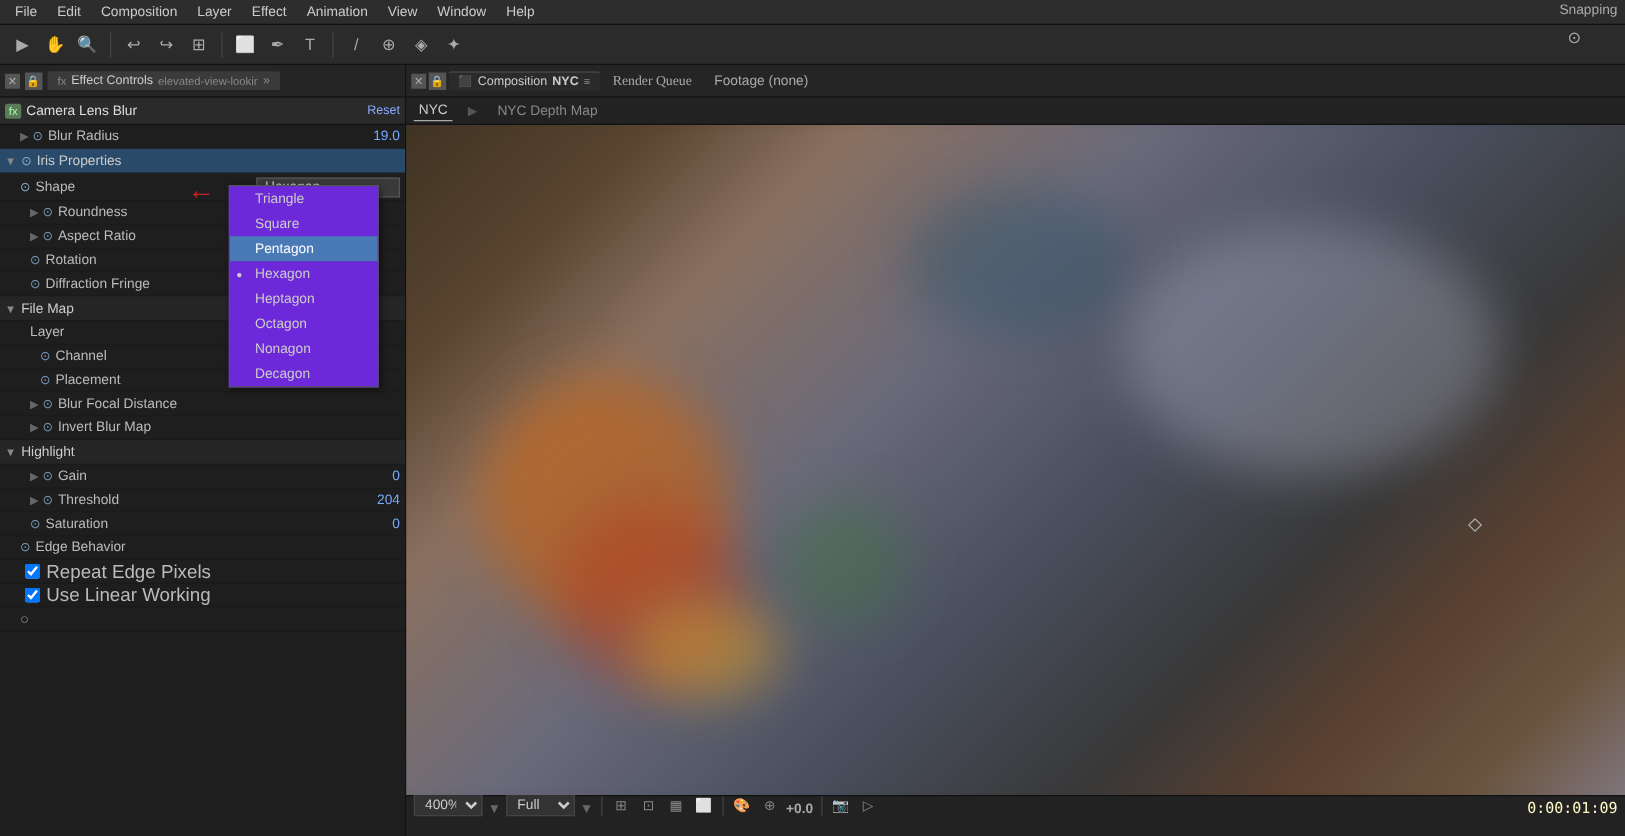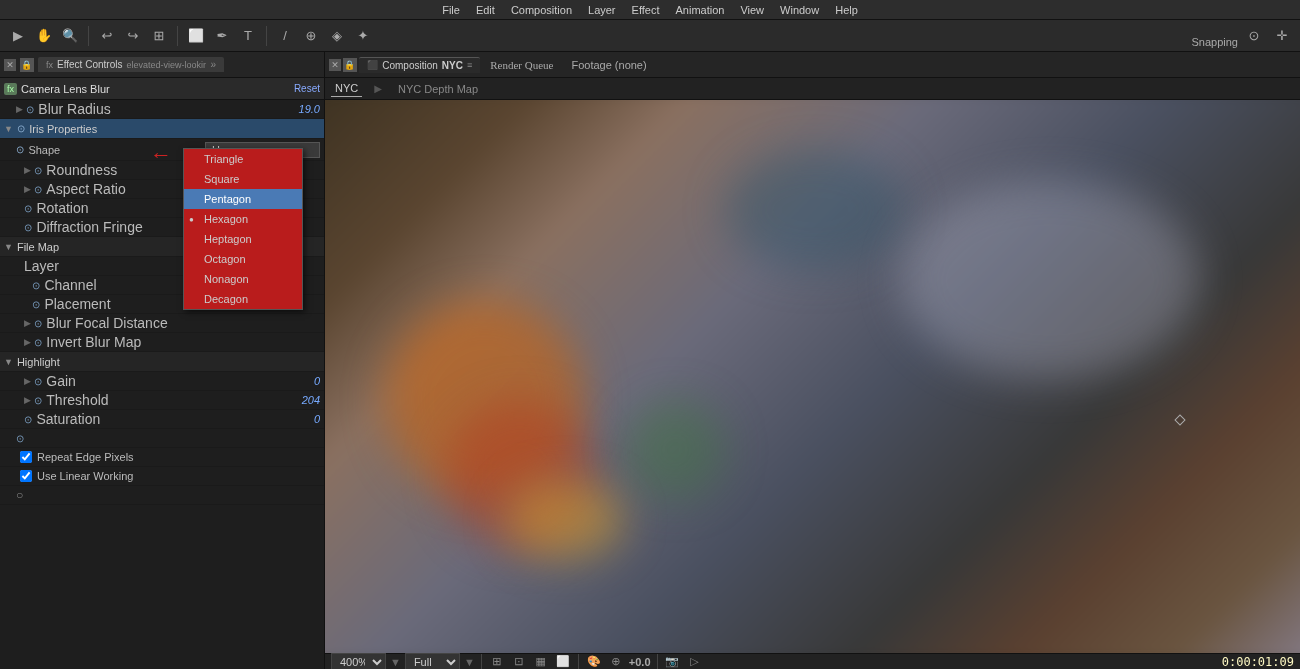--- a/index.html
+++ b/index.html
@@ -6,21 +6,20 @@
     body { width: 1300px; height: 669px; background: #1a1a1a; font-family: Arial, sans-serif; font-size: 11px; color: #cccccc; overflow: hidden; }
 
     
     .menubar {
       height: 20px;
       background: #2d2d2d;
       display: flex;
       align-items: center;
       padding: 0 4px;
       border-bottom: 1px solid #111;
-      justify-content: center;
     }
     .menubar span {
       padding: 0 8px;
       color: #cccccc;
       font-size: 11px;
       cursor: pointer;
     }
 
     
     .toolbar {
@@ -37,24 +36,25 @@
       background: transparent;
       border: none;
       color: #aaa;
       cursor: pointer;
       display: flex; align-items: center; justify-content: center;
       font-size: 13px;
       border-radius: 2px;
     }
     .toolbar-sep { width: 1px; height: 20px; background: #444; margin: 0 4px; }
     .snapping-area {
-      display: flex; align-items: flex-end; gap: 4px;
+      display: flex; align-items: flex-start; gap: 4px;
       margin-left: auto;
       color: #aaa;
       font-size: 11px;
+      flex-direction: column;
     }
 
     
     .main-layout {
       display: flex;
       height: calc(669px - 52px);
     }
 
     
     .left-panel {
@@ -163,22 +163,22 @@
     .prop-row {
       display: flex;
       align-items: center;
       height: 19px;
       padding: 0 4px 0 16px;
       border-bottom: 1px solid #1a1a1a;
       background: #1e1e1e;
     }
     .prop-row .prop-toggle { color: #666; margin-right: 3px; font-size: 9px; cursor: pointer; }
     .prop-row .prop-icon { color: #7799bb; font-size: 10px; margin-right: 4px; }
-    .prop-row .prop-label { flex: 1; font-size: 14px; color: #bbb; }
-    .prop-row .prop-value { font-size: 11px; color: #77aaff; cursor: pointer; font-style: italic; }
+    .prop-row .prop-label { flex: 1; font-size: 11px; color: #bbb; }
+    .prop-row .prop-value { font-size: 11px; color: #77aaff; cursor: pointer; }
     .prop-row .prop-value.zero { color: #77aaff; }
 
     
     .dropdown-row {
       display: flex;
       align-items: center;
       height: 22px;
       padding: 0 4px 0 16px;
       border-bottom: 1px solid #1a1a1a;
       background: #1e1e1e;
@@ -195,21 +195,21 @@
       appearance: none;
       -webkit-appearance: none;
     }
 
     
     .dropdown-popup {
       position: absolute;
       left: 183px;
       top: 148px;
       width: 120px;
-      background: #b91c1c;
+      background: #6d28d9;
       border: 1px solid #555;
       z-index: 100;
       box-shadow: 2px 2px 6px rgba(0,0,0,0.6);
     }
     .dropdown-item {
       display: flex;
       align-items: center;
       height: 20px;
       padding: 0 6px 0 20px;
       font-size: 11px;
@@ -237,21 +237,21 @@
       height: 19px;
       padding: 0 4px 0 20px;
       border-bottom: 1px solid #1a1a1a;
       background: #1e1e1e;
       gap: 5px;
     }
     .checkbox-row input[type=checkbox] {
       width: 12px; height: 12px;
       cursor: pointer;
     }
-    .checkbox-label { font-size: 11px; color: #bbb; }
+    .checkbox-label { font-size: 15px; color: #bbb; }
 
     
     .right-panel {
       flex: 1;
       display: flex;
       flex-direction: column;
       background: #1a1a1a;
     }
 
     
@@ -347,22 +347,22 @@
       transform: rotate(45deg);
       right: 116px;
       top: 316px;
     }
 
     
     .viewer-bottombar {
       height: 16px;
       background: #222;
       display: flex;
-      align-items: center;
-      padding: 4px 6px;
+      align-items: flex-end;
+      padding: 16px 6px;
       border-top: 1px solid #111;
       gap: 4px;
     }
     .zoom-select {
       background: #333;
       border: 1px solid #444;
       color: #ccc;
       font-size: 11px;
       padding: 1px 4px;
       width: 55px;
@@ -567,20 +567,21 @@
       </div>
 
       <div class="prop-row indent1">
         <span class="prop-icon">⊙</span>
         <span class="prop-label">Saturation</span>
         <span class="prop-value zero">0</span>
       </div>
 
       <div class="prop-row">
         <span class="prop-icon">⊙</span>
+        <span class="prop-label">Edge Behavior</span>
       </div>
 
       <div class="checkbox-row">
         <input type="checkbox" checked="" style="">
         <span class="checkbox-label">Repeat Edge Pixels</span>
       </div>
 
       <div class="checkbox-row">
         <input type="checkbox" checked="" style="">
         <span class="checkbox-label">Use Linear Working</span>

